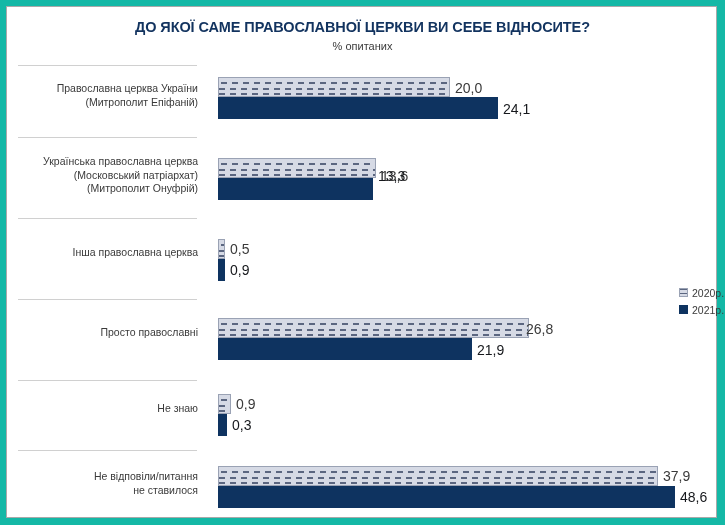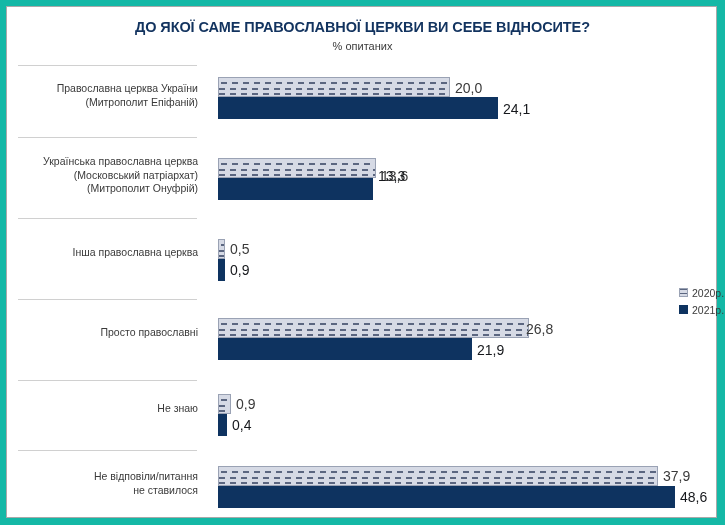--- a/index.html
+++ b/index.html
@@ -226,21 +226,21 @@
     <div class="row">
       <div class="cat-label" style="top:402px">
         <div>Не знаю</div>
       </div>
       <div class="bar bar2020" style="top:394px; width:13px">
         <div class="hatch2"></div>
         <div class="hatch3"></div>
       </div>
       <div class="val" style="top:396px; left:236px">0,9</div>
       <div class="bar bar2021" style="top:414px; width:9px"></div>
-      <div class="val val2021" style="top:417px; left:232px">0,4</div>
+      <div class="val val2021" style="top:417px; left:232px">0,3</div>
     </div>
 
     <div class="sep" style="top:450px"></div>
     <div class="row">
       <div class="cat-label" style="top:470px">
         <div>Не відповіли/питання</div>
         <div>не ставилося</div>
       </div>
       <div class="bar bar2020" style="top:466px; width:440px">
         <div class="hatch2"></div>

